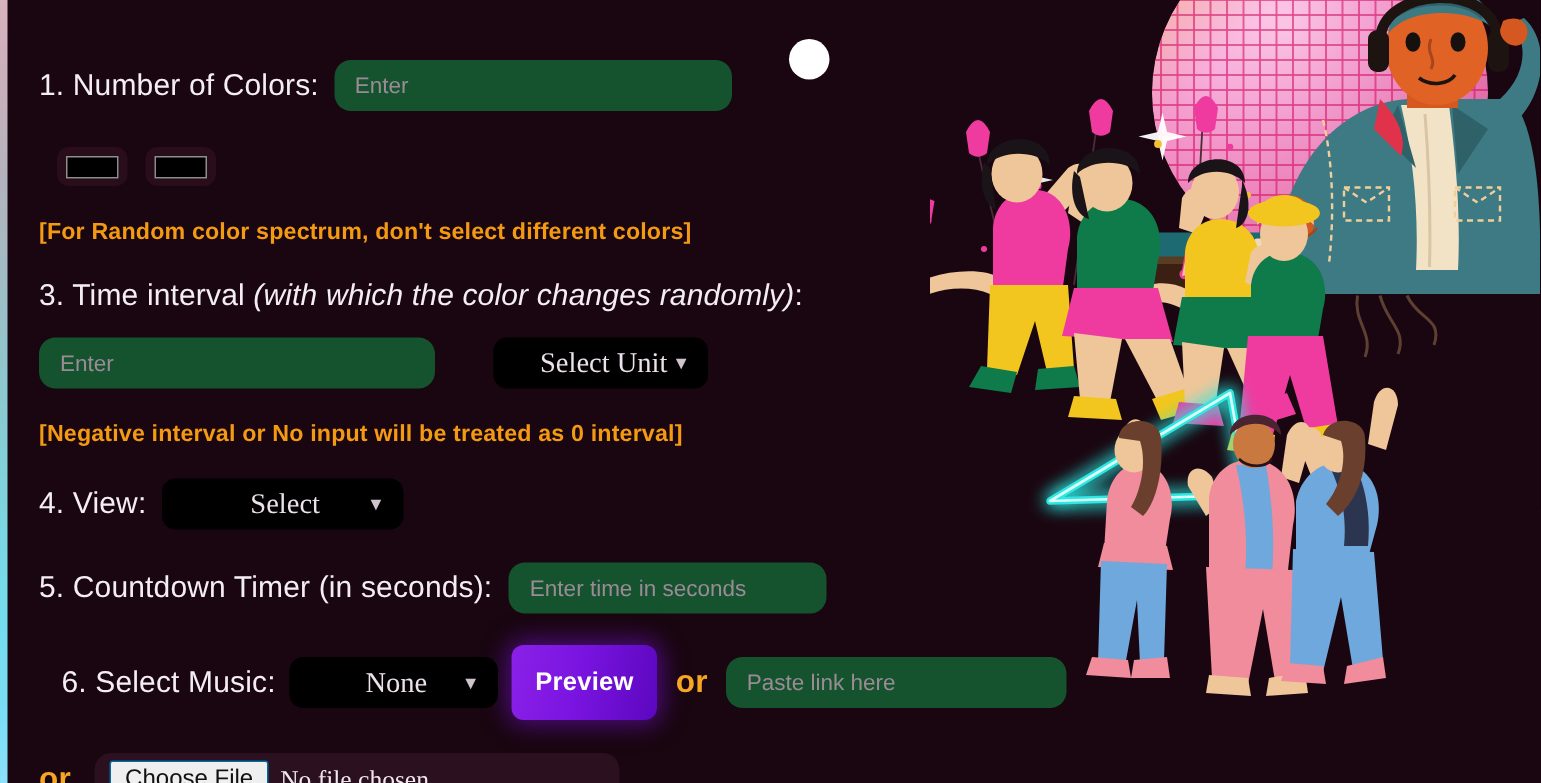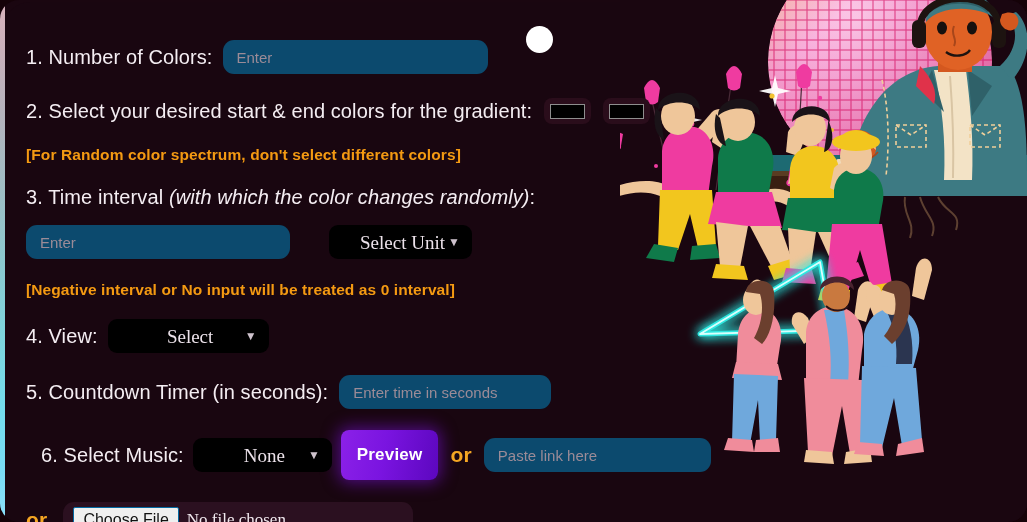--- a/index.html
+++ b/index.html
@@ -15,21 +15,20 @@
     font-family: "Liberation Sans", sans-serif;
     position: relative;
   }
 
   
   #app {
     position: absolute;
     inset: 0;
     background: #1a0610;
     overflow: hidden;
-    border-radius: 19px;
   }
 
   
   .panel-bg {
     position: absolute;
     left: 4px;
     top: 2px;
     right: 0;
     bottom: 0;
     background: #190610;
@@ -109,21 +108,21 @@
 
   .or-txt {
     color: #f5a623;
     font-weight: bold;
     font-size: 21px;
     letter-spacing: .2px;
   }
 
   
   .tinput {
-    background: #0c4a6e;
+    background: #14532d;
     border: none;
     outline: none;
     border-radius: 11px;
     color: #e8dde6;
     font-family: "Liberation Sans", sans-serif;
     font-size: 15px;
     padding: 0 14px;
     height: 34px;
   }
   .tinput::placeholder { color: #9b8b97; }
@@ -480,21 +479,20 @@
   <div class="white-dot"></div>
 
   <div class="form">
 
     <div class="row" style="margin-top:10px;">
       <span class="label">1. Number of Colors:</span>
       <input class="tinput" type="text" style="width: 265px; margin-left: 10px;" placeholder="Enter">
     </div>
 
     <div class="row" style="margin-top:24px;">
-      <span class="label">2. Select your desired start &amp; end colors for the gradient:</span>
       <button class="swatch" style="margin-left:12px;">
         <i></i>
       </button>
       <button class="swatch" style="margin-left:12px;">
         <i></i>
       </button>
     </div>
 
     <div class="row" style="margin-top:22px;">
       <span class="warn">[For Random color spectrum, don't select different colors]</span>

